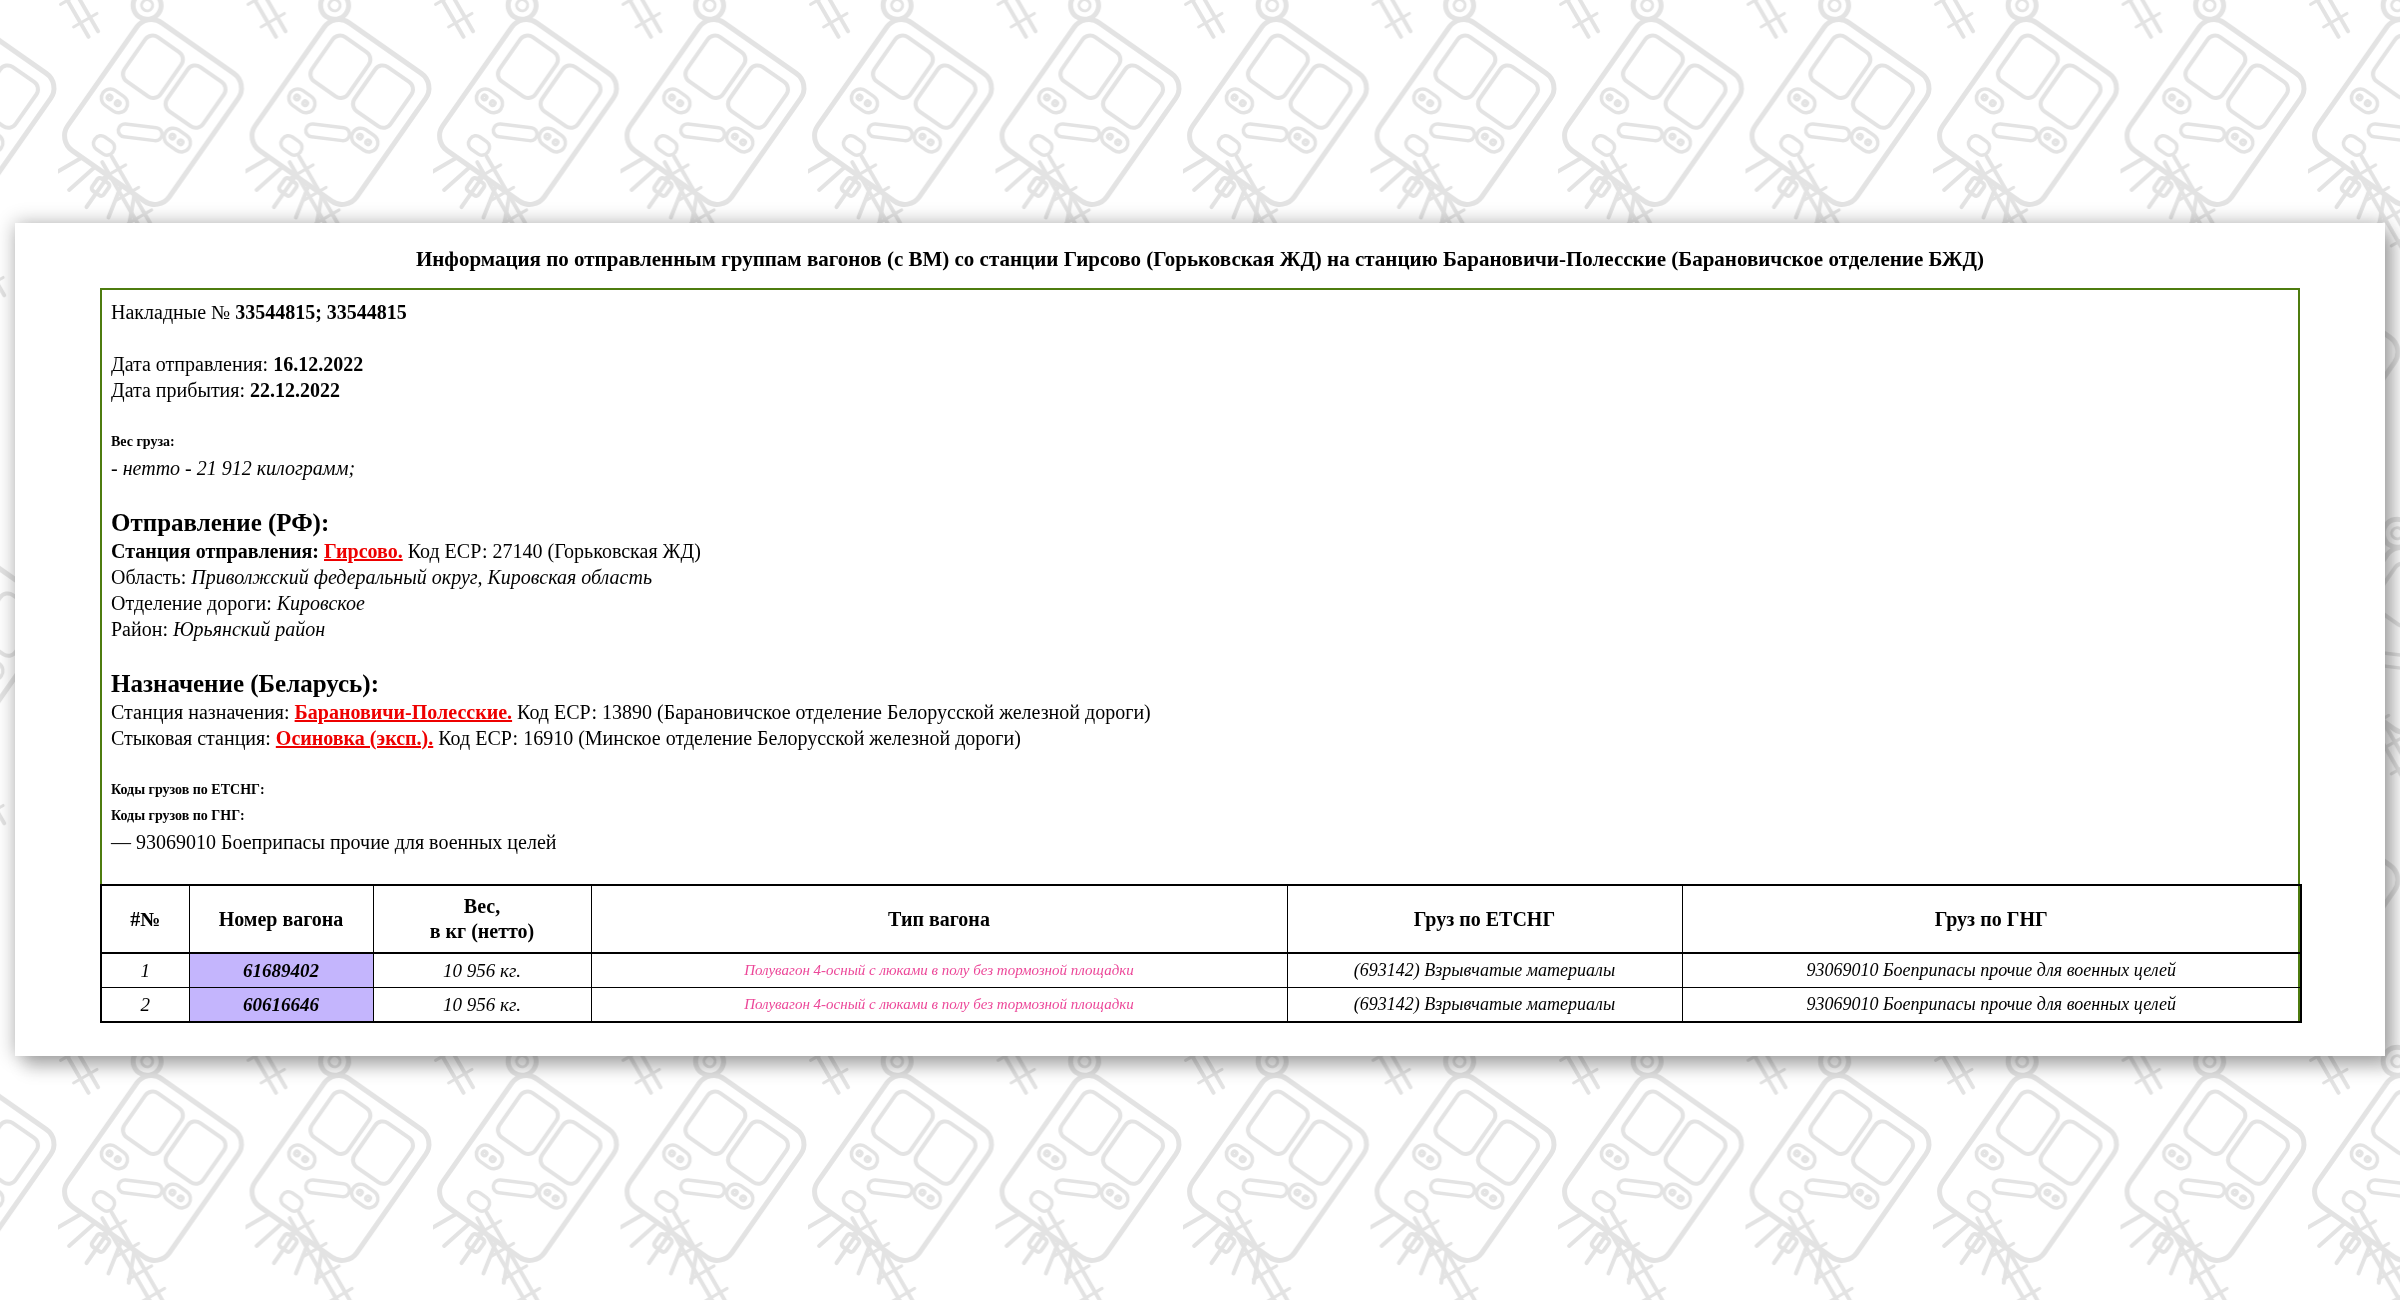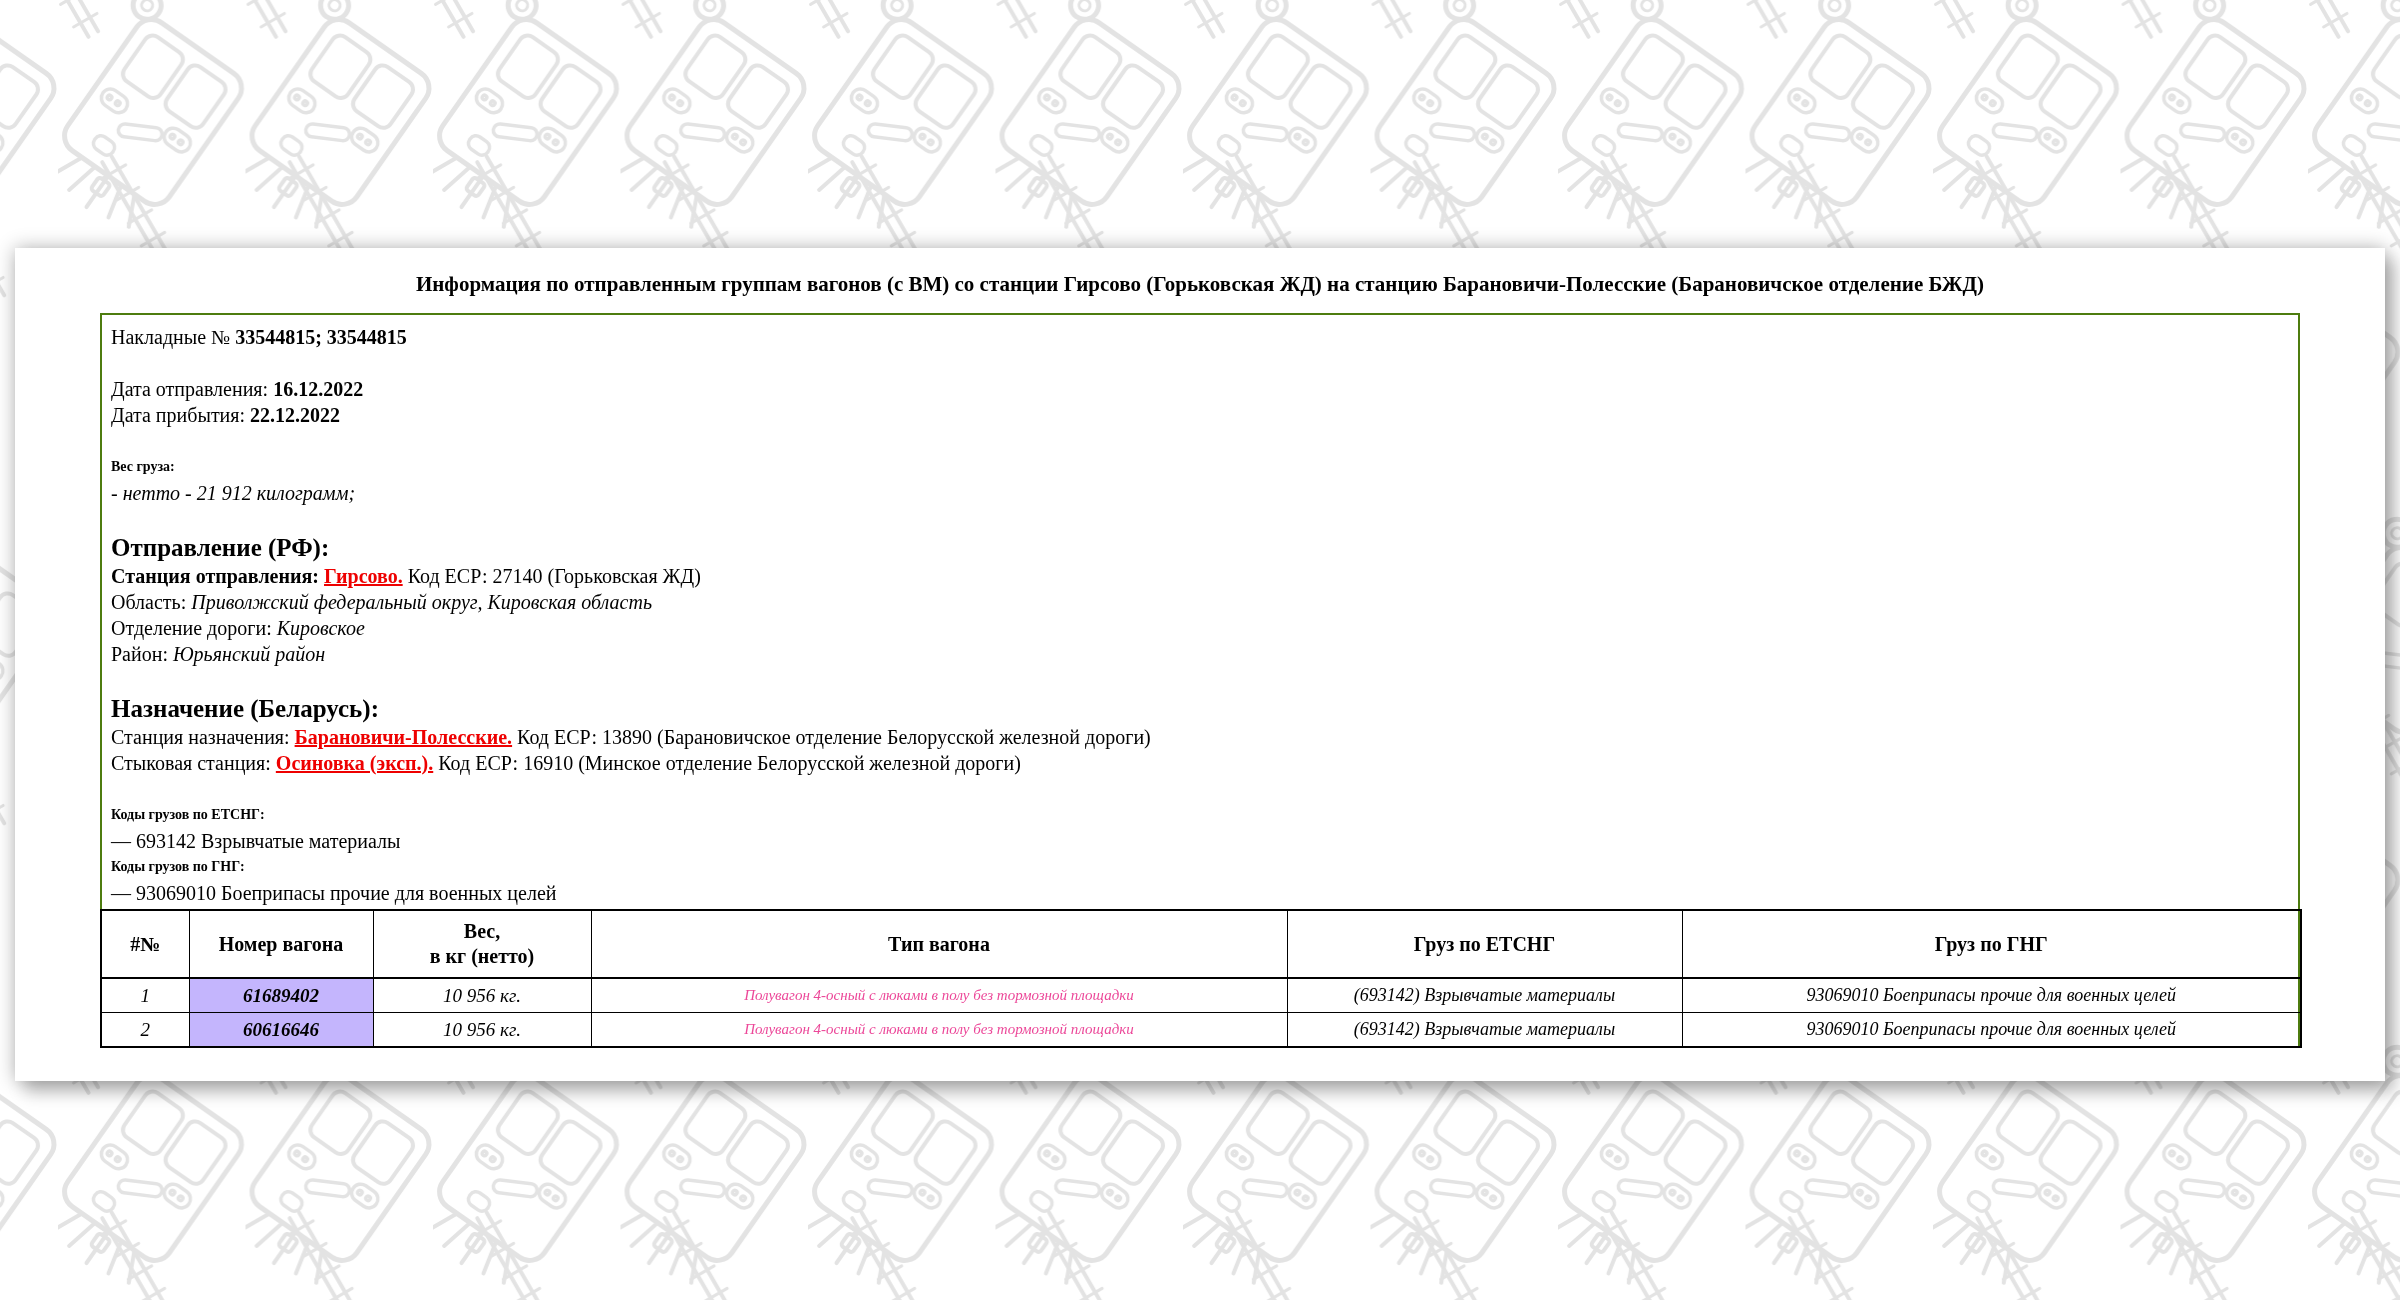--- a/index.html
+++ b/index.html
@@ -5,21 +5,21 @@
   html,body{margin:0;padding:0;}
   body{
     width:2400px;height:1300px;position:relative;overflow:hidden;
     background:#ffffff;
     font-family:"Liberation Serif","DejaVu Serif",serif;
     color:#000;
   }
   .bg-pattern{position:absolute;left:0;top:0;width:2400px;height:1300px;z-index:0;}
   
   .sheet{
-    position:absolute;left:15px;top:248px;width:2370px;height:833px;
+    position:absolute;left:15px;top:223px;width:2370px;height:833px;
     background:#ffffff;z-index:1;
     box-shadow:0 0 18px rgba(0,0,0,0.30), 10px 12px 16px rgba(0,0,0,0.22);
   }
   .doc-title{
     margin-top:23px;text-align:center;
     font-weight:bold;font-size:21px;line-height:26px;
   }
   .inner-box{
     position:absolute;left:85px;top:65px;width:2200px;height:735px;
     border:2px solid #4d7c0f;box-sizing:border-box;
@@ -160,21 +160,20 @@
       <div class="line"><span class="b">Станция отправления: </span><a class="redlink" style="color:#ee0000">Гирсово.</a><span> Код ЕСР: 27140 (Горьковская ЖД)</span></div>
       <div class="line"><span>Область: </span><span class="i">Приволжский федеральный округ, Кировская область</span></div>
       <div class="line"><span>Отделение дороги: </span><span class="i">Кировское</span></div>
       <div class="line"><span>Район: </span><span class="i">Юрьянский район</span></div>
 
       <div class="line gap h2">Назначение (Беларусь):</div>
       <div class="line"><span>Станция назначения: </span><a class="redlink" style="color:#ee0000">Барановичи-Полесские.</a><span> Код ЕСР: 13890 (Барановичское отделение Белорусской железной дороги)</span></div>
       <div class="line"><span>Стыковая станция: </span><a class="redlink" style="color:#ee0000">Осиновка (эксп.).</a><span> Код ЕСР: 16910 (Минское отделение Белорусской железной дороги)</span></div>
 
       <div class="line gap h3">Коды грузов по ЕТСНГ:</div>
-      <div class="line">— 693142 Взрывчатые материалы</div>
       <div class="line h3">Коды грузов по ГНГ:</div>
       <div class="line">— 93069010 Боеприпасы прочие для военных целей</div>
     </div>
 
     <table class="wagons">
       <colgroup>
         <col style="width:88px">
           <col style="width:184px">
           <col style="width:218px">
         <col style="width:696px">

